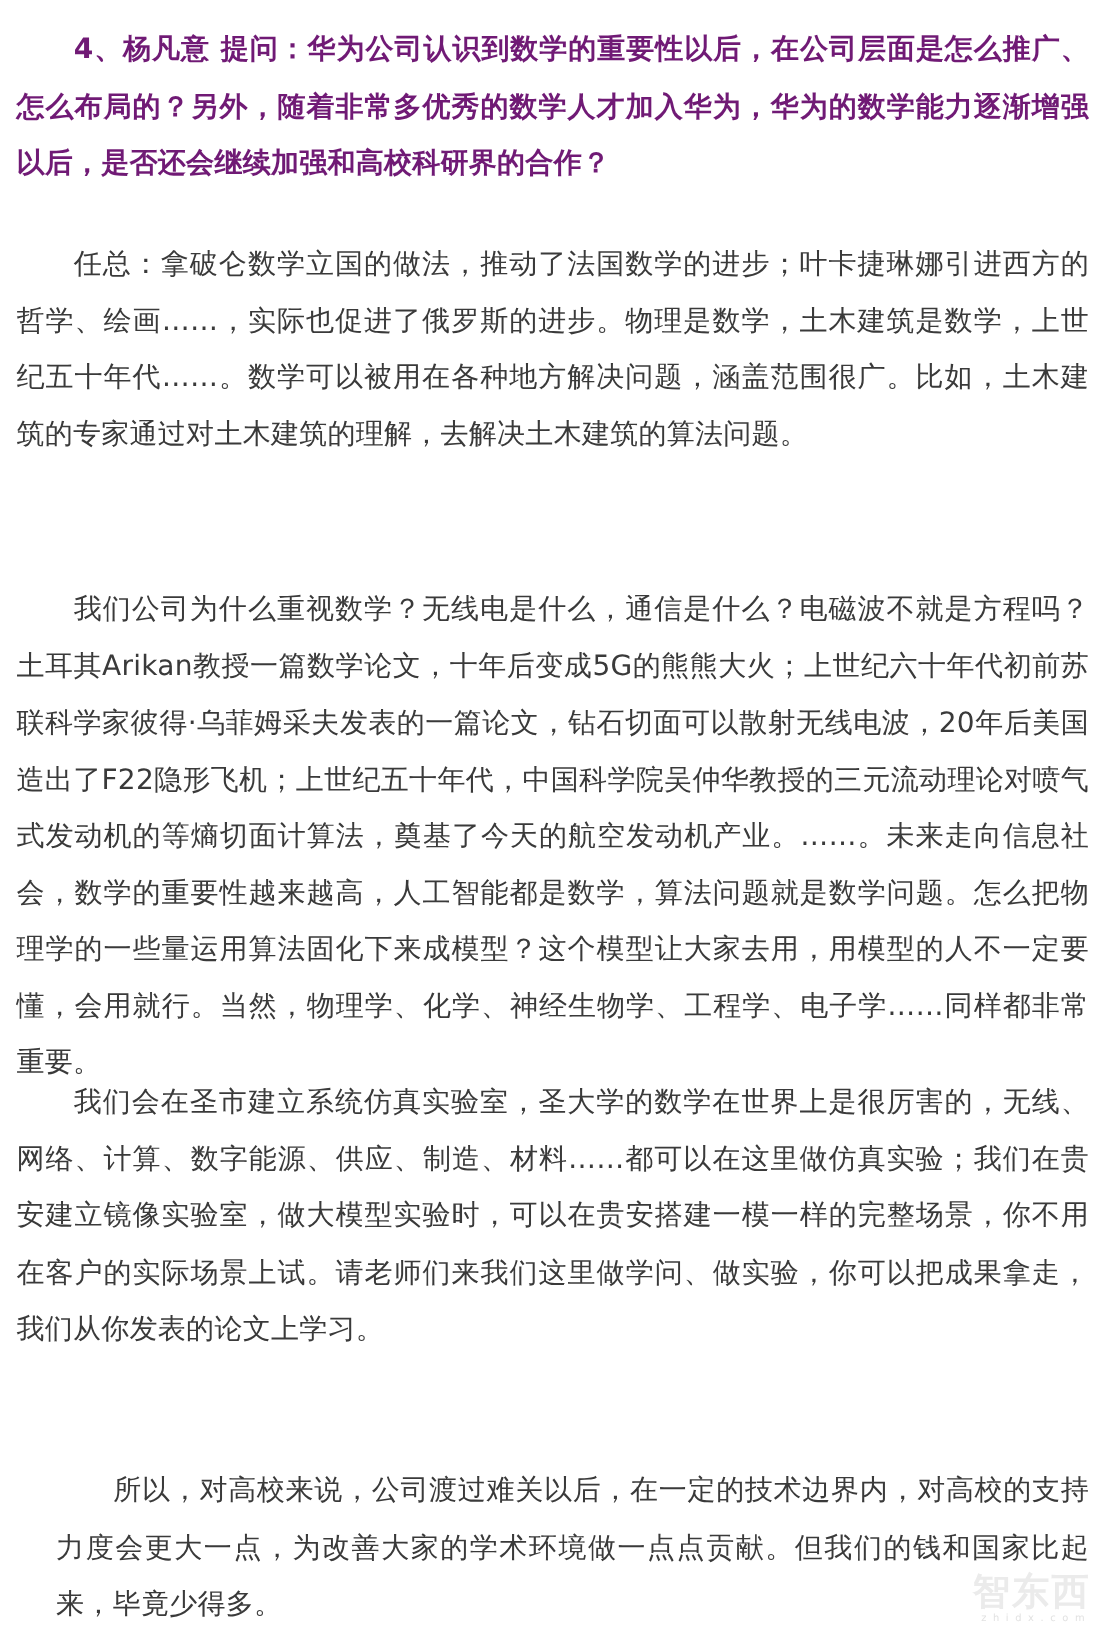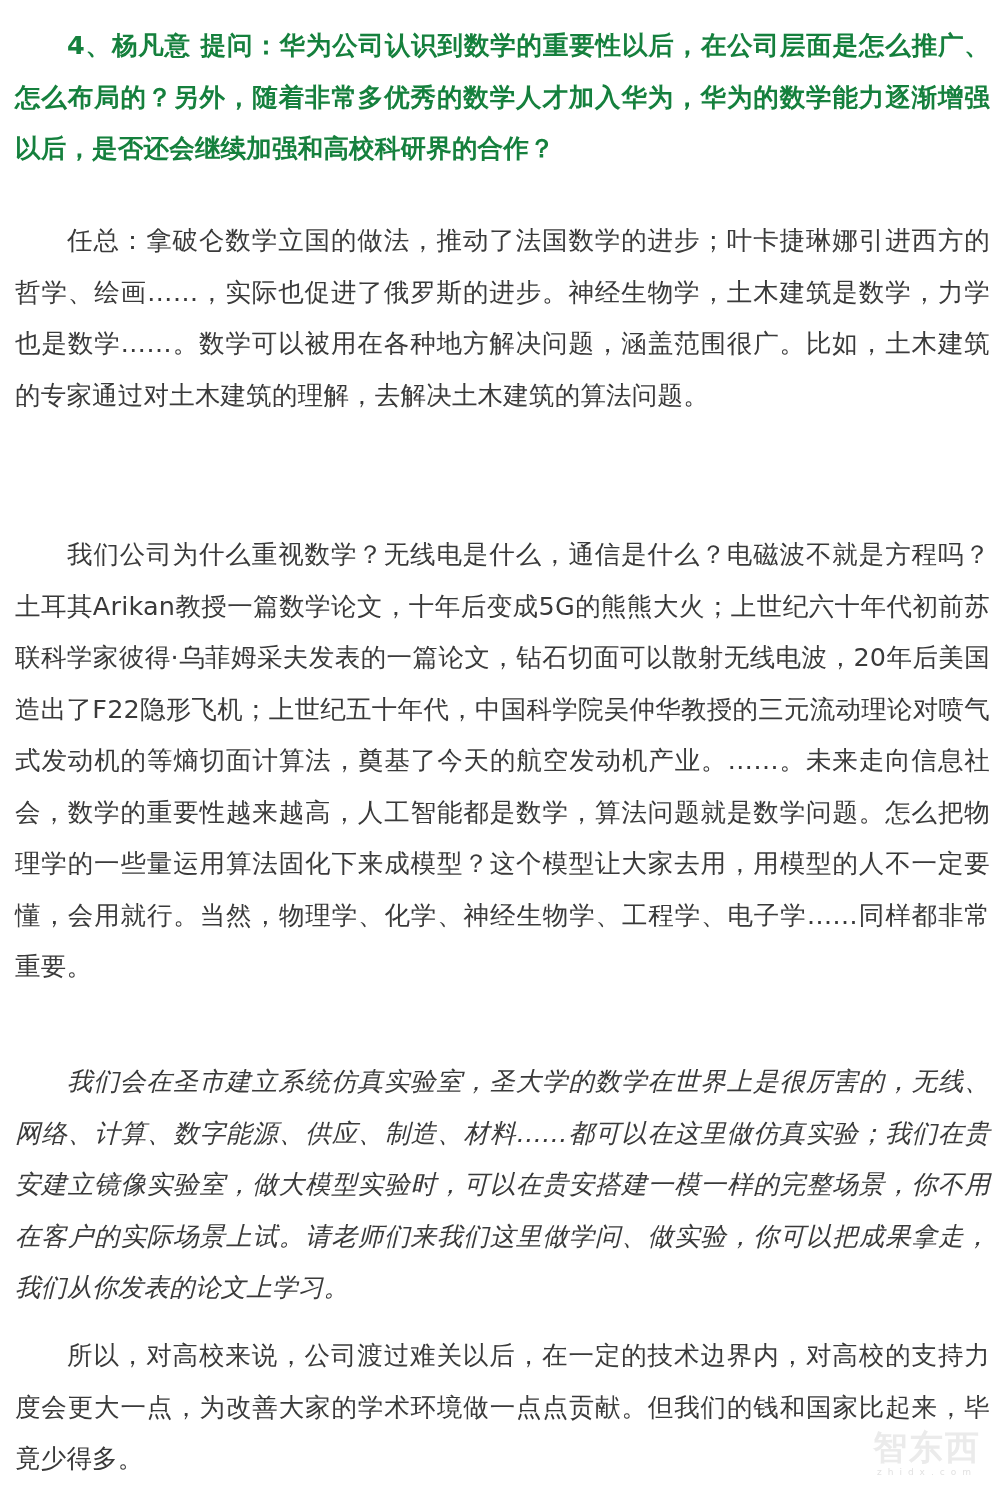--- a/index.html
+++ b/index.html
@@ -1,42 +1,42 @@
 <!DOCTYPE html>
 <html><head>
 <meta charset="utf-8">
 <style>
   html, body { margin:0; padding:0; background:#ffffff; }
   body { width:1000px; height:1493px; position:relative; overflow:hidden;
          font-family:"DejaVu Sans", "Liberation Sans", sans-serif; color:#3a3a3a; }
   .article { position:absolute; left:15px; top:0; width:975px; }
   .para { margin:0; font-size:25.5px; line-height:51.5px; text-indent:52px;
           letter-spacing:0.2px; text-align:justify; word-break:break-all; }
-  .q { font-weight:bold; color:#15803d; }
+  .q { font-weight:bold; color:#701a75; }
   .speaker { font-weight:normal; }
   #p1 { position:absolute; top:20px; }
   #p2 { position:absolute; top:215px; }
   #p3 { position:absolute; top:529px; }
-  #p4 { position:absolute; top:1056px;font-style:italic; }
-  #p5 { position:absolute; top:1330px; }
+  #p4 { position:absolute; top:977px; }
+  #p5 { position:absolute; top:1330px;margin-left:36px; }
   .watermark { position:absolute; right:8px; bottom:6px; width:130px; height:60px;
-               color:#e6e6e6; text-align:center; }
+               color:#e6e6e6; text-align:right; }
   .wm-logo { font-size:34px; font-weight:bold; letter-spacing:2px; line-height:40px;
              color:#ebebeb; }
   .wm-url { font-size:9px; letter-spacing:6px; color:#e2e2e2; }
 </style>
 </head>
 <body>
 
 <div class="article">
   <p id="p1" class="para q">
     <span>4、杨凡意 提问：华为公司认识到数学的重要性以后，在公司层面是怎么推广、怎么布局的？另外，随着非常多优秀的数学人才加入华为，华为的数学能力逐渐增强以后，是否还会继续加强和高校科研界的合作？</span>
   </p>
 
-  <p id="p2" class="para"><span class="speaker">任总：</span><span>拿破仑数学立国的做法，推动了法国数学的进步；叶卡捷琳娜引进西方的哲学、绘画……，实际也促进了俄罗斯的进步。神经生物学，土木建筑是数学，力学也是数学……。数学可以被用在各种地方解决问题，涵盖范围很广。比如，土木建筑的专家通过对土木建筑的理解，去解决土木建筑的算法问题。</span></p>
+  <p id="p2" class="para"><span class="speaker">任总：</span><span>拿破仑数学立国的做法，推动了法国数学的进步；叶卡捷琳娜引进西方的哲学、绘画……，实际也促进了俄罗斯的进步。物理是数学，土木建筑是数学，上世纪五十年代……。数学可以被用在各种地方解决问题，涵盖范围很广。比如，土木建筑的专家通过对土木建筑的理解，去解决土木建筑的算法问题。</span></p>
 
   <p id="p3" class="para">
     <span>我们公司为什么重视数学？无线电是什么，通信是什么？电磁波不就是方程吗？土耳其Arikan教授一篇数学论文，十年后变成5G的熊熊大火；上世纪六十年代初前苏联科学家彼得·乌菲姆采夫发表的一篇论文，钻石切面可以散射无线电波，20年后美国造出了F22隐形飞机；上世纪五十年代，中国科学院吴仲华教授的三元流动理论对喷气式发动机的等熵切面计算法，奠基了今天的航空发动机产业。……。未来走向信息社会，数学的重要性越来越高，人工智能都是数学，算法问题就是数学问题。怎么把物理学的一些量运用算法固化下来成模型？这个模型让大家去用，用模型的人不一定要懂，会用就行。当然，物理学、化学、神经生物学、工程学、电子学……同样都非常重要。</span>
   </p>
 
   <p id="p4" class="para">
     <span>我们会在圣市建立系统仿真实验室，圣大学的数学在世界上是很厉害的，无线、网络、计算、数字能源、供应、制造、材料……都可以在这里做仿真实验；我们在贵安建立镜像实验室，做大模型实验时，可以在贵安搭建一模一样的完整场景，你不用在客户的实际场景上试。请老师们来我们这里做学问、做实验，你可以把成果拿走，我们从你发表的论文上学习。</span>
   </p>
 
   <p id="p5" class="para">

